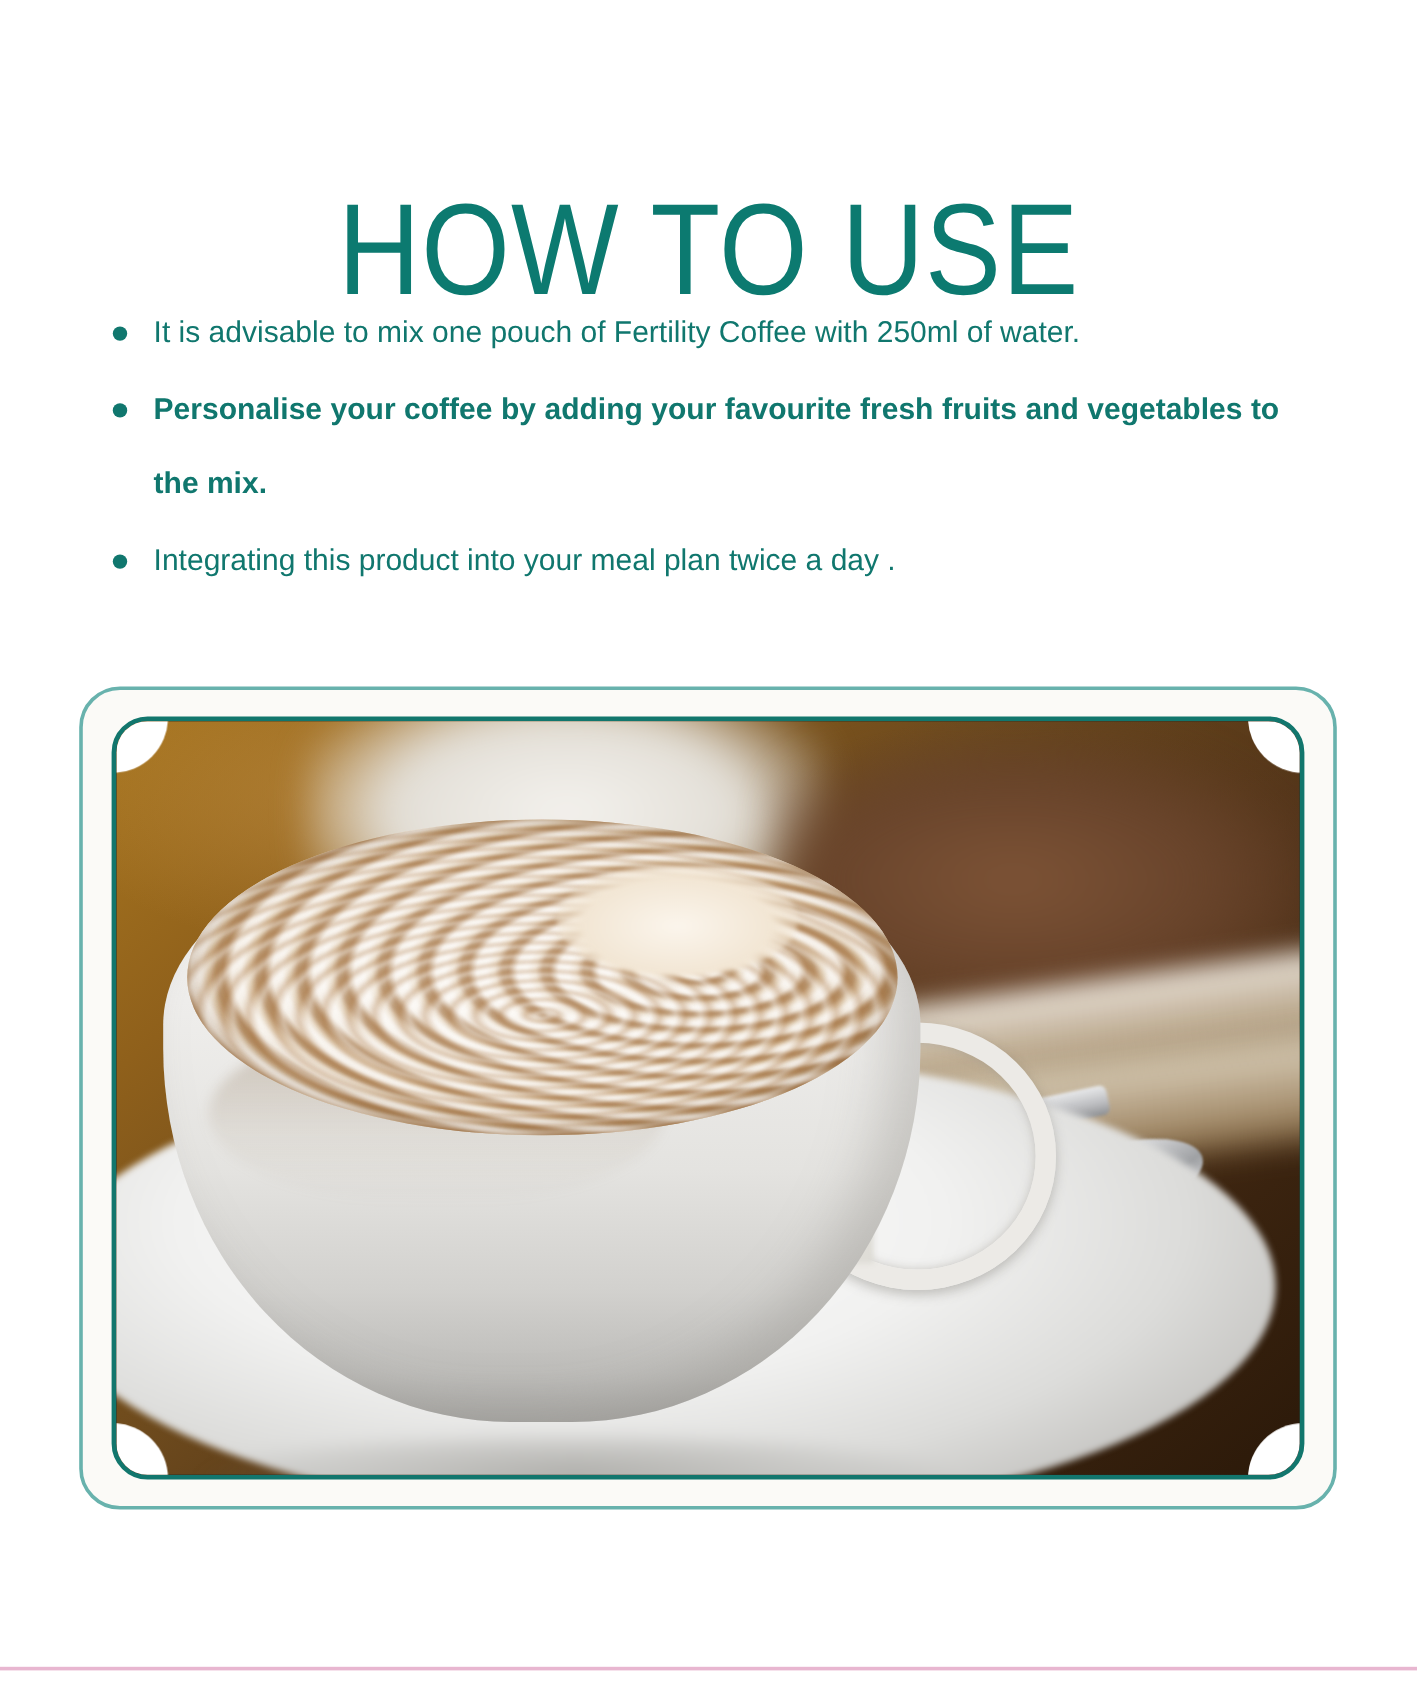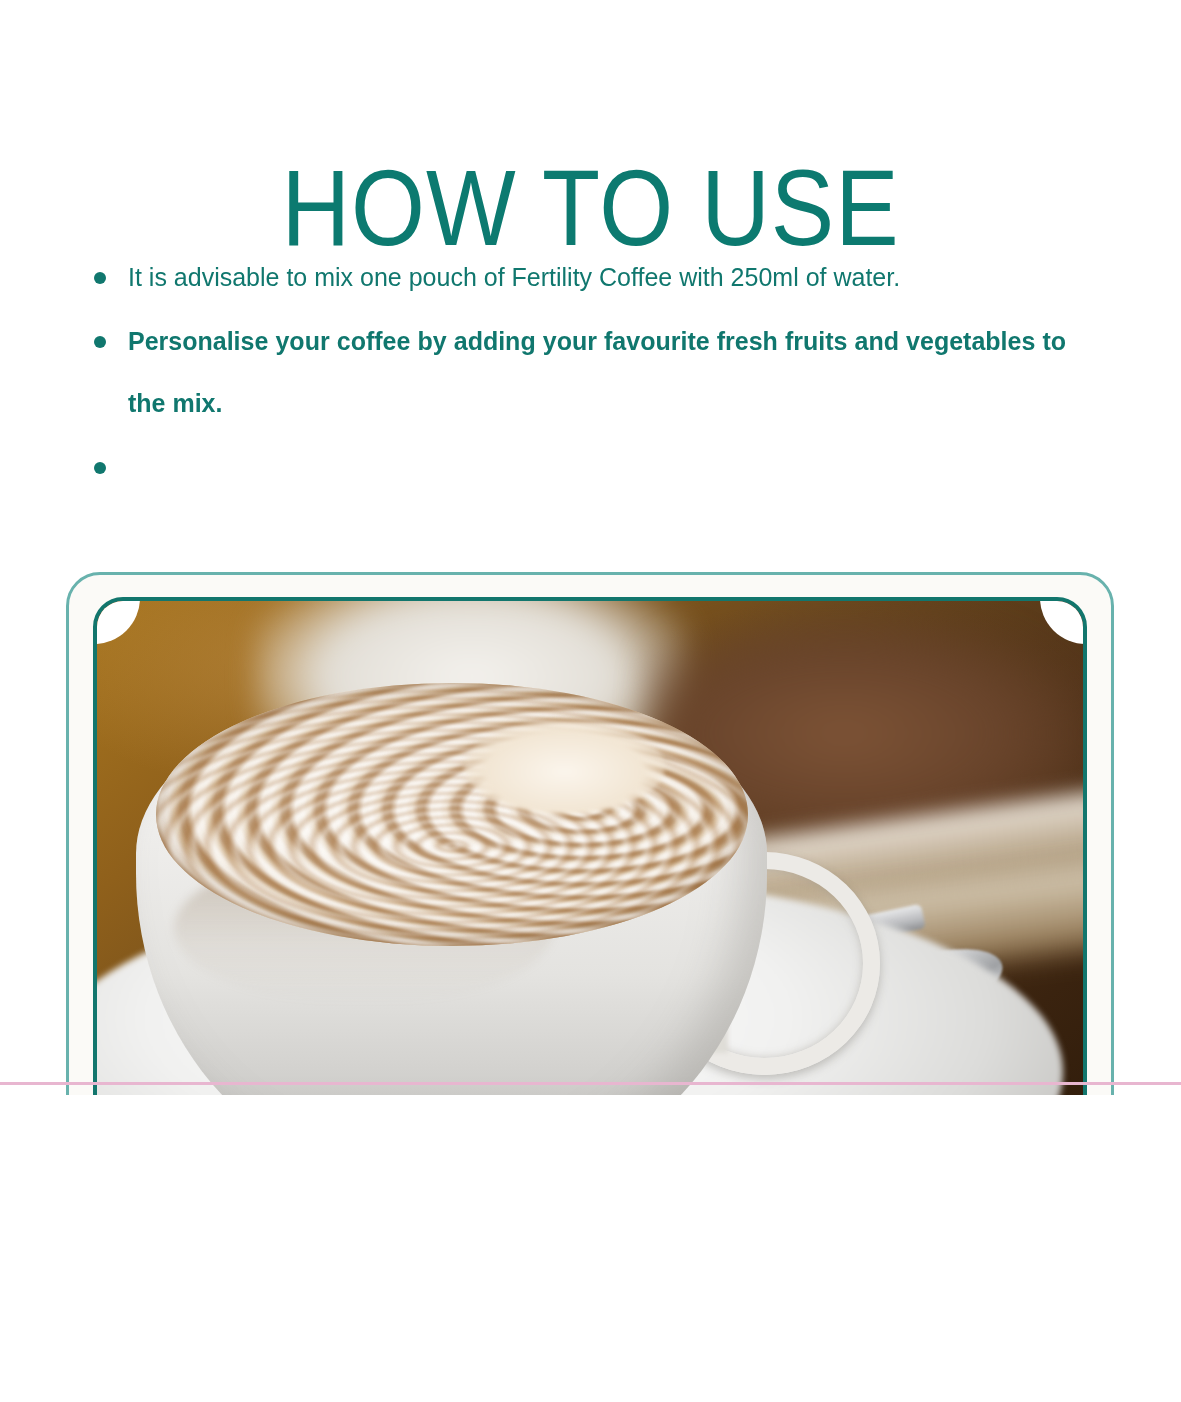--- a/index.html
+++ b/index.html
@@ -7,21 +7,21 @@
     margin: 0;
     padding: 0;
     background: #ffffff;
   }
   body {
     font-family: "Liberation Sans", "DejaVu Sans", sans-serif;
   }
   .page {
     position: relative;
     width: 1181px;
-    height: 1095px;
+    height: 1402px;
     background: #ffffff;
     overflow: hidden;
     box-sizing: border-box;
     padding-left: 24px;
   }
 
   
   .title {
     position: absolute;
     left: 0;
@@ -355,20 +355,21 @@
       <span class="item-text">It is advisable to mix one pouch of Fertility Coffee with 250ml of water.</span>
     </li>
 
     <li class="usage-item justify">
       <span class="bullet-dot"></span>
       <span class="item-text">Personalise your coffee by adding your favourite fresh fruits and vegetables to the mix.</span>
     </li>
 
     <li class="usage-item">
       <span class="bullet-dot"></span>
+      <span class="item-text">Integrating this product into your meal plan twice a day .</span>
     </li>
 
   </ul>
 
   <div class="photo-frame">
     <div class="frame-outer"></div>
 
     <div class="frame-inner">
       <div class="photo">
         <div class="bg-whiteobj"></div>

